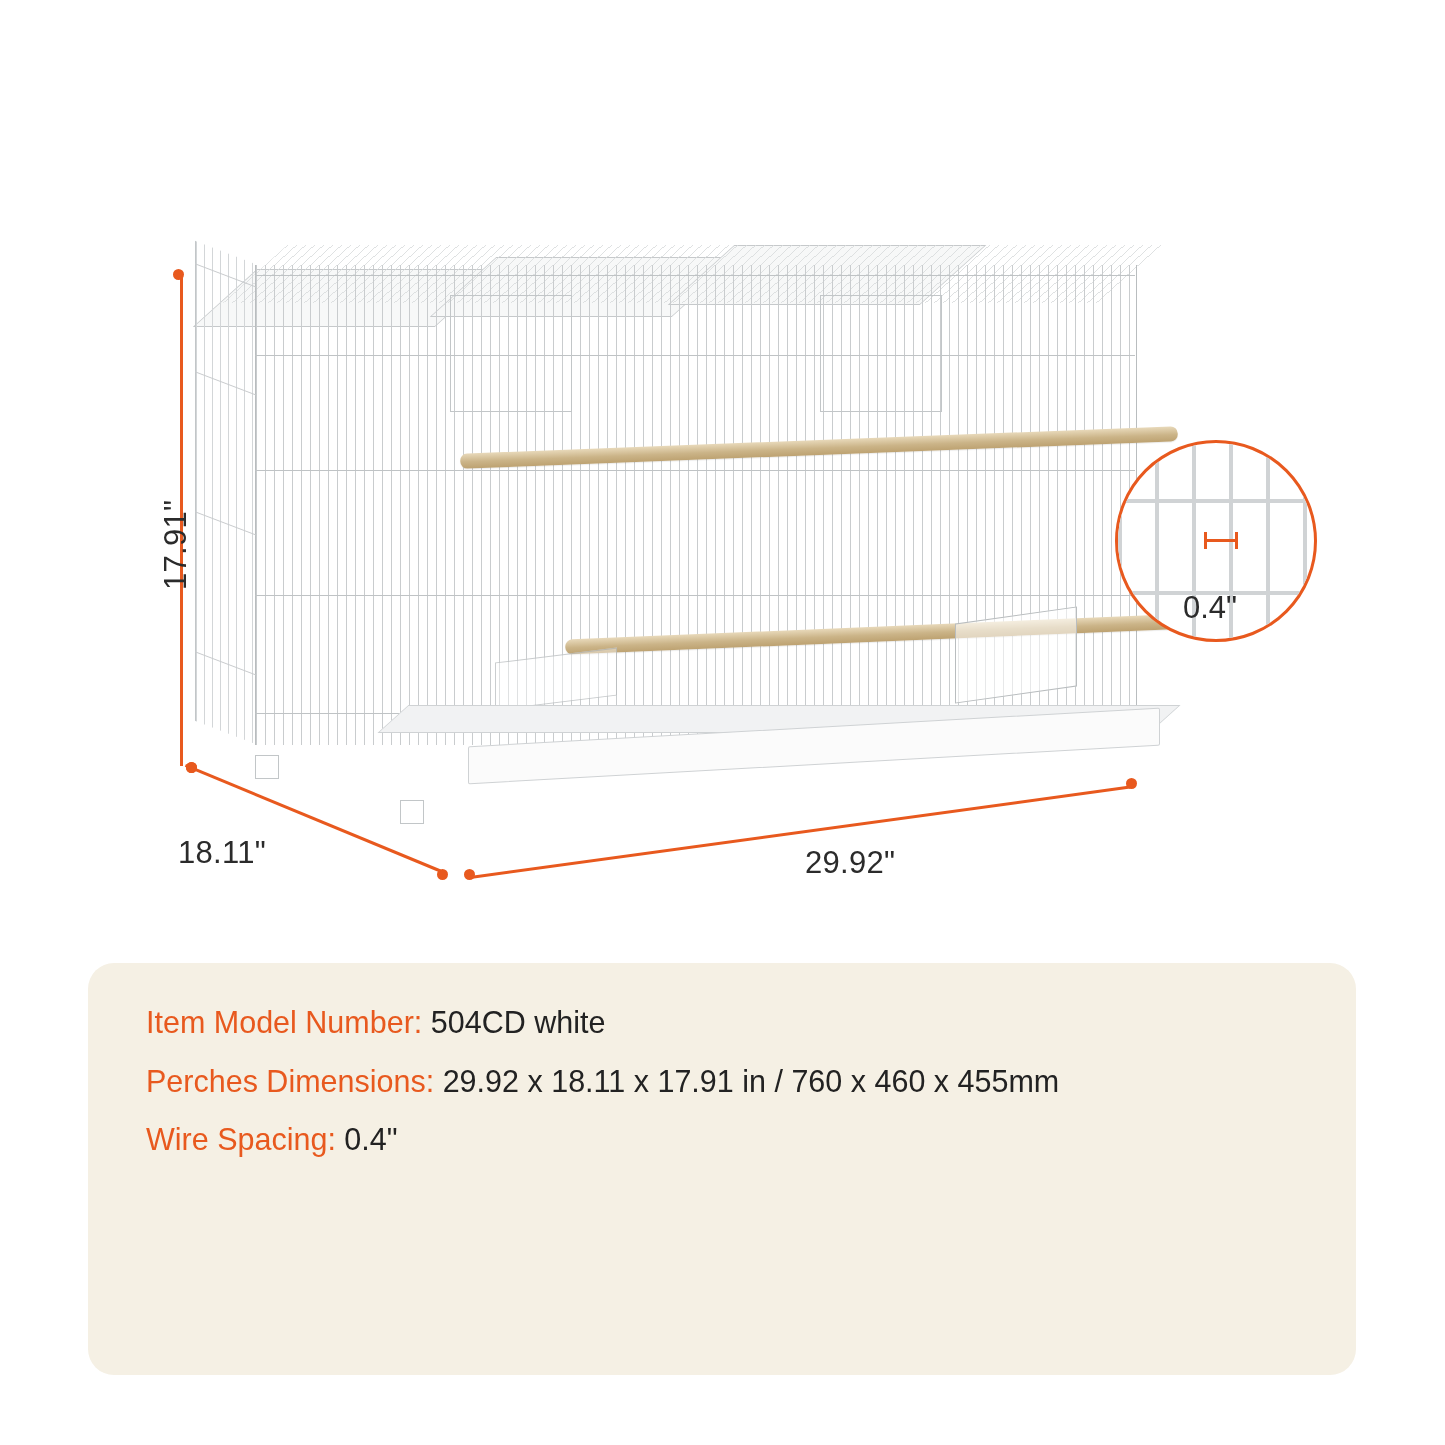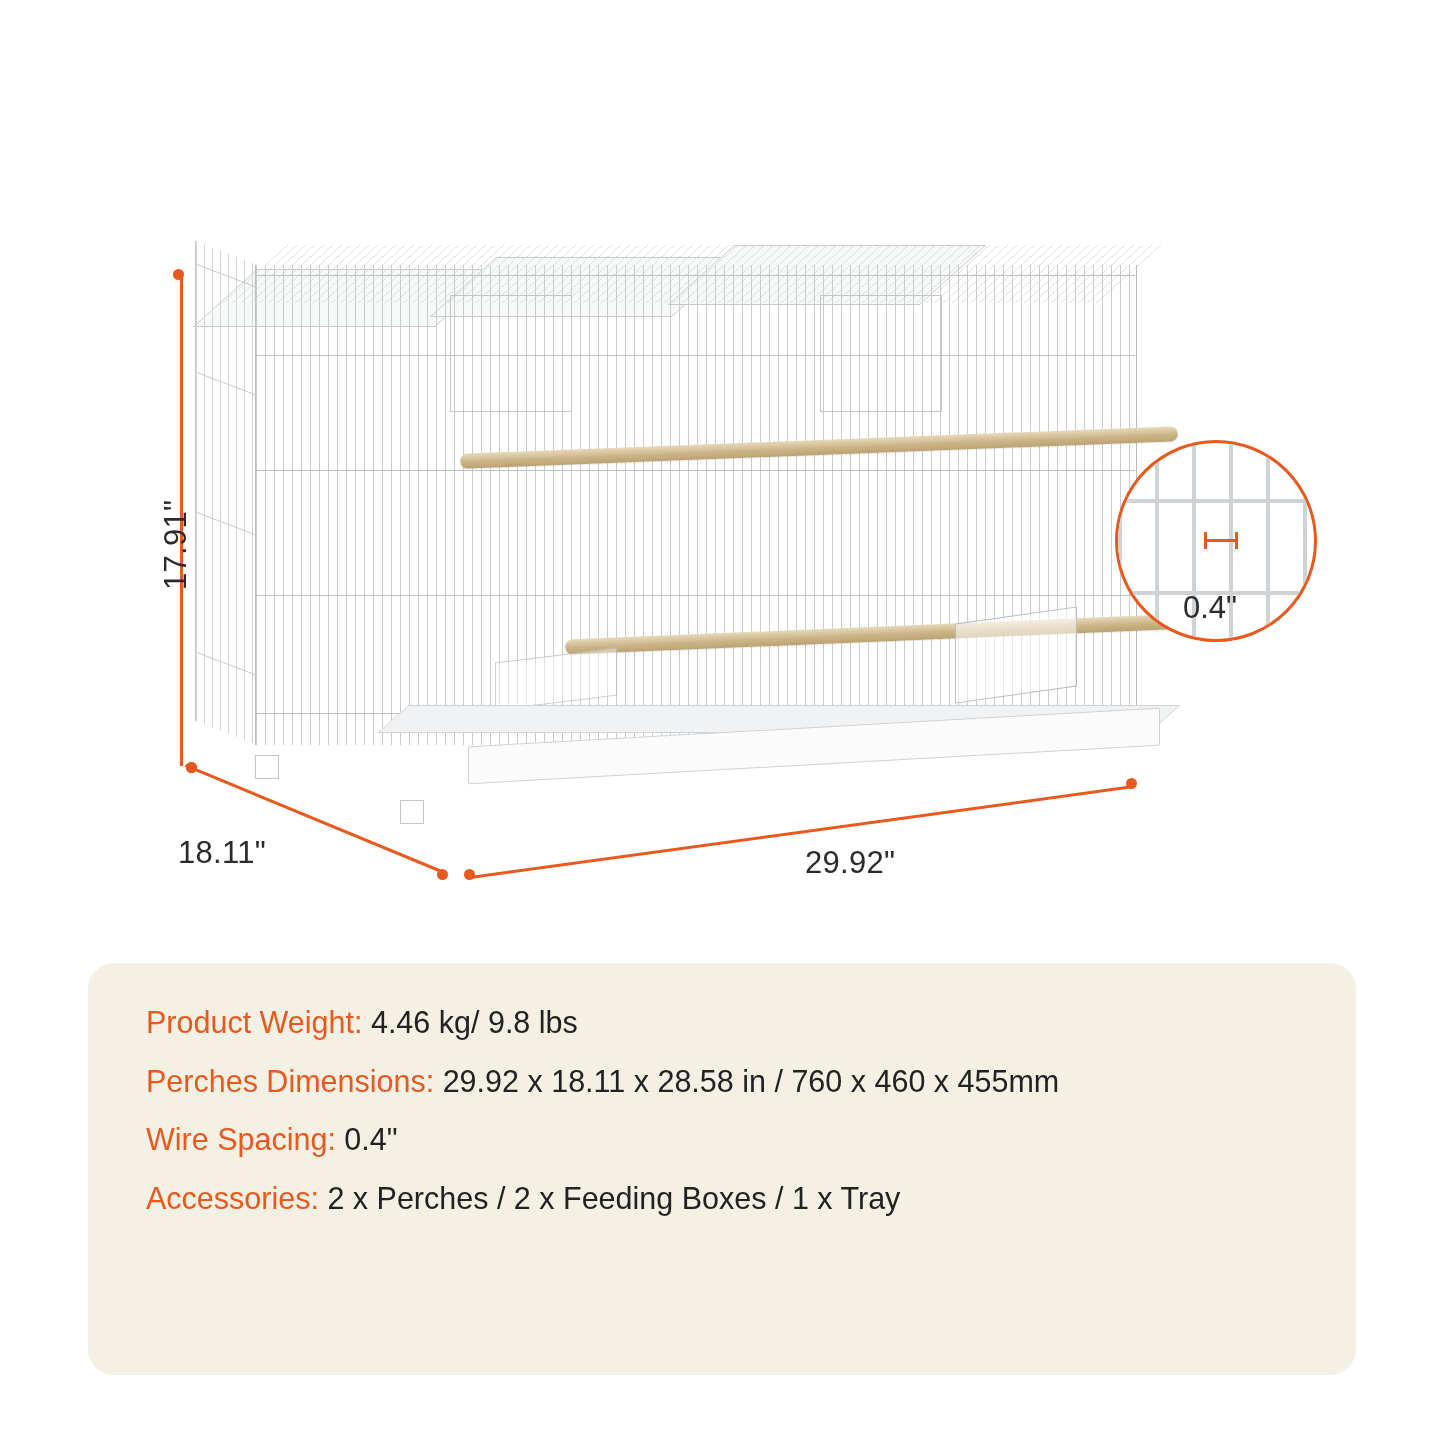--- a/index.html
+++ b/index.html
@@ -302,34 +302,30 @@
     <div class="mag-bars"></div>
     <div class="mag-hbar" style="top:56px;"></div>
     <div class="mag-hbar" style="top:148px;"></div>
     <div class="mag-arrow"></div>
   </div>
   <div class="mag-label">0.4"</div>
 </div>
 
 <div id="spec-panel">
 
-
   <div class="spec-row">
-    <span class="spec-key">Product Weight:</span>
-    <span class="spec-val">4.46 kg/ 9.8 lbs</span>
-  </div>
+    <span class="spec-key">Item Model Number:</span>
+    <span class="spec-val">504CD white</span>
+  </div>
+
 
   <div class="spec-row">
     <span class="spec-key">Perches Dimensions:</span>
-    <span class="spec-val">29.92 x 18.11 x 28.58 in / 760 x 460 x 455mm</span>
+    <span class="spec-val">29.92 x 18.11 x 17.91 in / 760 x 460 x 455mm</span>
   </div>
 
 
   <div class="spec-row">
     <span class="spec-key">Wire Spacing:</span>
     <span class="spec-val">0.4"</span>
   </div>
 
-  <div class="spec-row">
-    <span class="spec-key">Accessories:</span>
-    <span class="spec-val">2 x Perches / 2 x Feeding Boxes / 1 x Tray</span>
-  </div>
 </div>
 
 </body></html>

